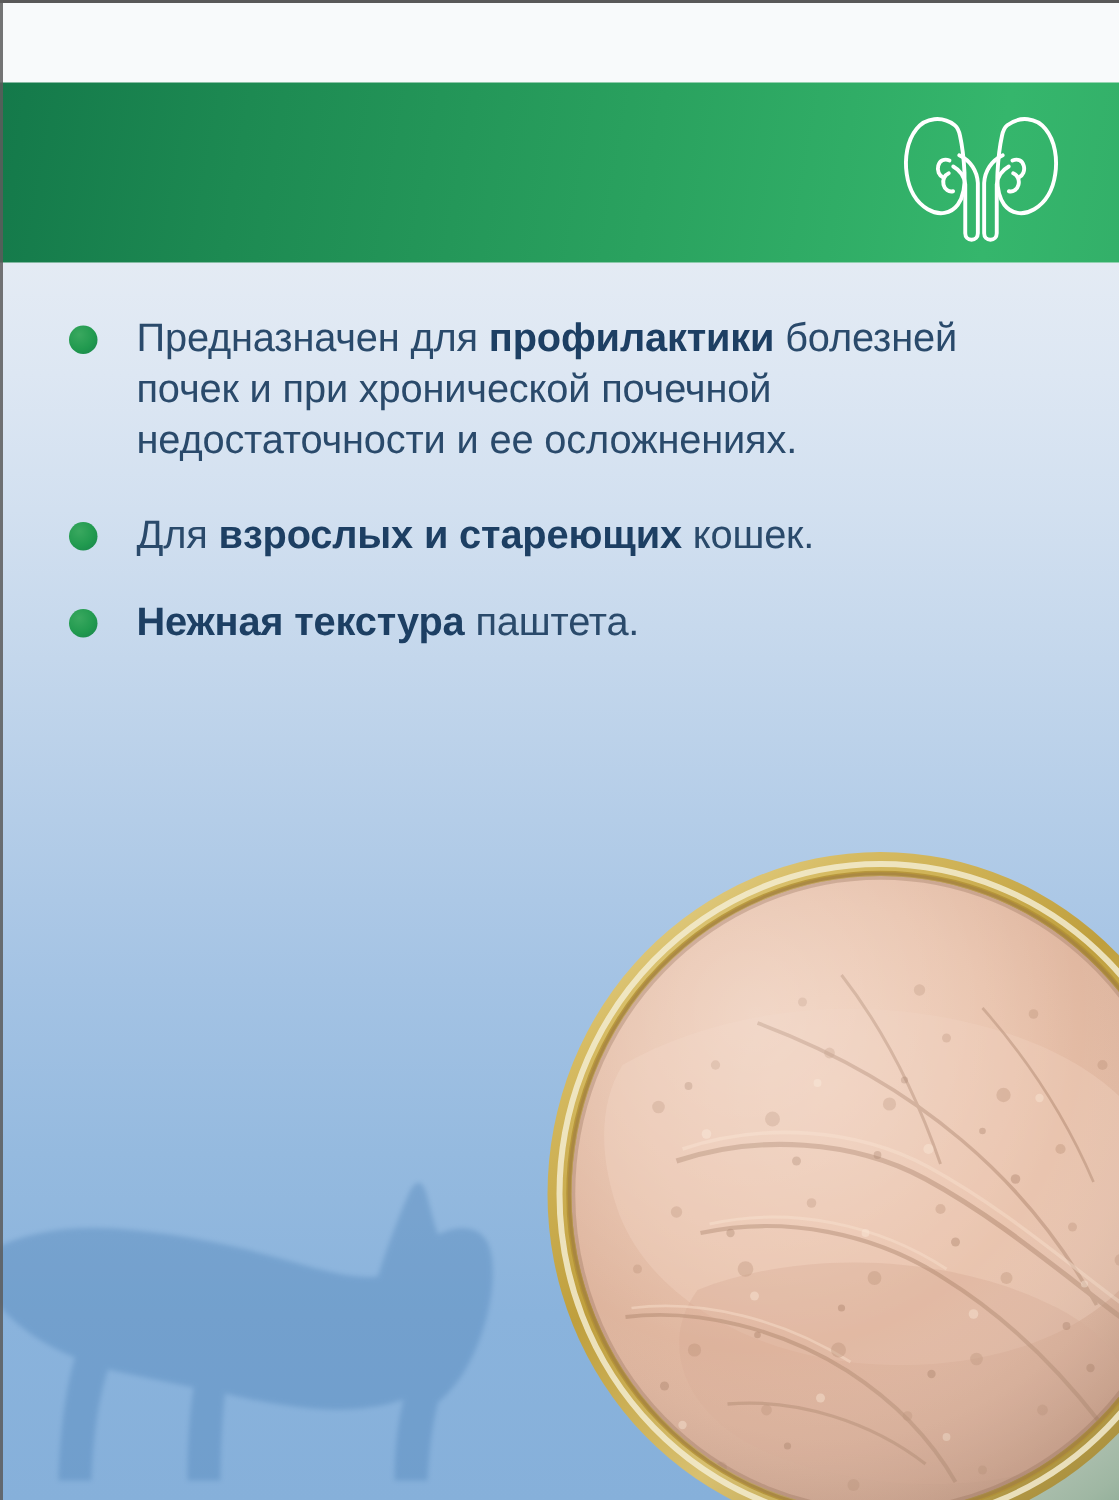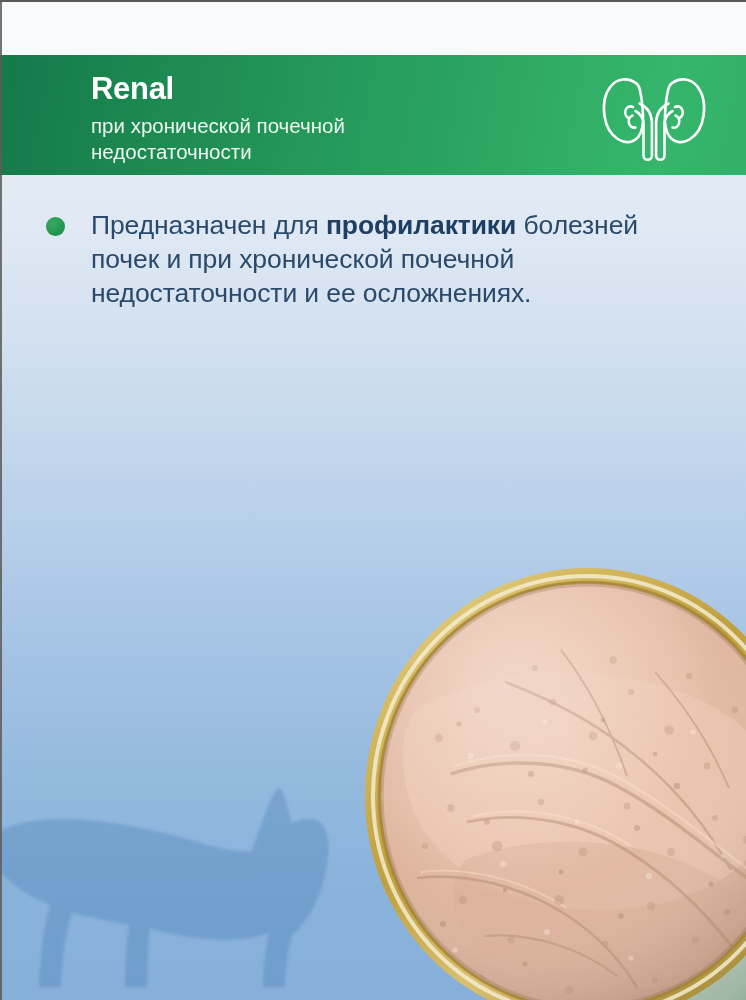--- a/index.html
+++ b/index.html
@@ -134,25 +134,20 @@
       C307,60 309,70 312,78 C320,74 330,72 338,76 C344,79 347,86 348,94
       C350,112 346,132 339,150 C332,168 322,182 312,190
       C308,206 306,222 305,242 L283,242 C283,222 285,204 289,188
       C272,194 250,196 228,194 C206,192 186,188 170,184
       C168,202 167,222 167,242 L145,242 C145,220 146,200 149,180
       C130,176 110,172 92,168 C86,186 82,212 81,242 L59,242
       C60,208 64,180 70,160 C50,152 32,140 20,126 C10,114 6,102 8,92 Z"></path>
   </svg>
 
   <div class="header-band">
-    <div class="header-text">
-      <div class="header-title">Renal</div>
-      <div class="header-sub">при хронической почечной
-недостаточности</div>
-    </div>
     <div class="kidney-wrap">
       <svg viewBox="0 0 108 96" width="108" height="96">
         <g fill="none" stroke="#ffffff" stroke-width="2.6" stroke-linecap="round" stroke-linejoin="round">
 
           <path d="M36.5,16.5 C28,10 17,11.5 11,19 C4.5,27 3,39 4.5,49
                    C6,59.5 11,68 18.5,72.5 C26,77 34,75.5 38.5,69.5
                    C42.5,64 43.5,56 43,48 C42.5,38 41,28 40,23.5
                    C39.4,20.5 38.3,17.9 36.5,16.5 Z"></path>
 
           <path d="M33,40 C29.5,38.5 26.5,40 25.5,43.5 C24.6,46.7 26,50 28.8,51.3"></path>
@@ -179,21 +174,33 @@
   <div class="bullets">
 
     <div class="bullet-row">
       <span class="bullet-dot"></span>
       <div class="bullet-text">
         <span>Предназначен для </span><b>профилактики</b><span> болезней почек и при хронической почечной недостаточности и ее осложнениях.</span>
       </div>
     </div>
 
 
-
+    <div class="bullet-row short">
+      <span class="bullet-dot"></span>
+      <div class="bullet-text">
+        <span>Для </span><b>взрослых и стареющих</b><span> кошек.</span>
+      </div>
+    </div>
+
+    <div class="bullet-row short">
+      <span class="bullet-dot"></span>
+      <div class="bullet-text">
+        <b>Нежная текстура</b><span> паштета.</span>
+      </div>
+    </div>
 
   </div>
 
   <svg class="can" viewBox="0 0 470 470">
     <defs>
       <radialGradient id="pateGrad" cx="42%" cy="34%" r="78%">
         <stop offset="0%" stop-color="#f0cdb8"></stop>
         <stop offset="38%" stop-color="#e8c1aa"></stop>
         <stop offset="70%" stop-color="#dcb29b"></stop>
         <stop offset="100%" stop-color="#c79c86"></stop>

